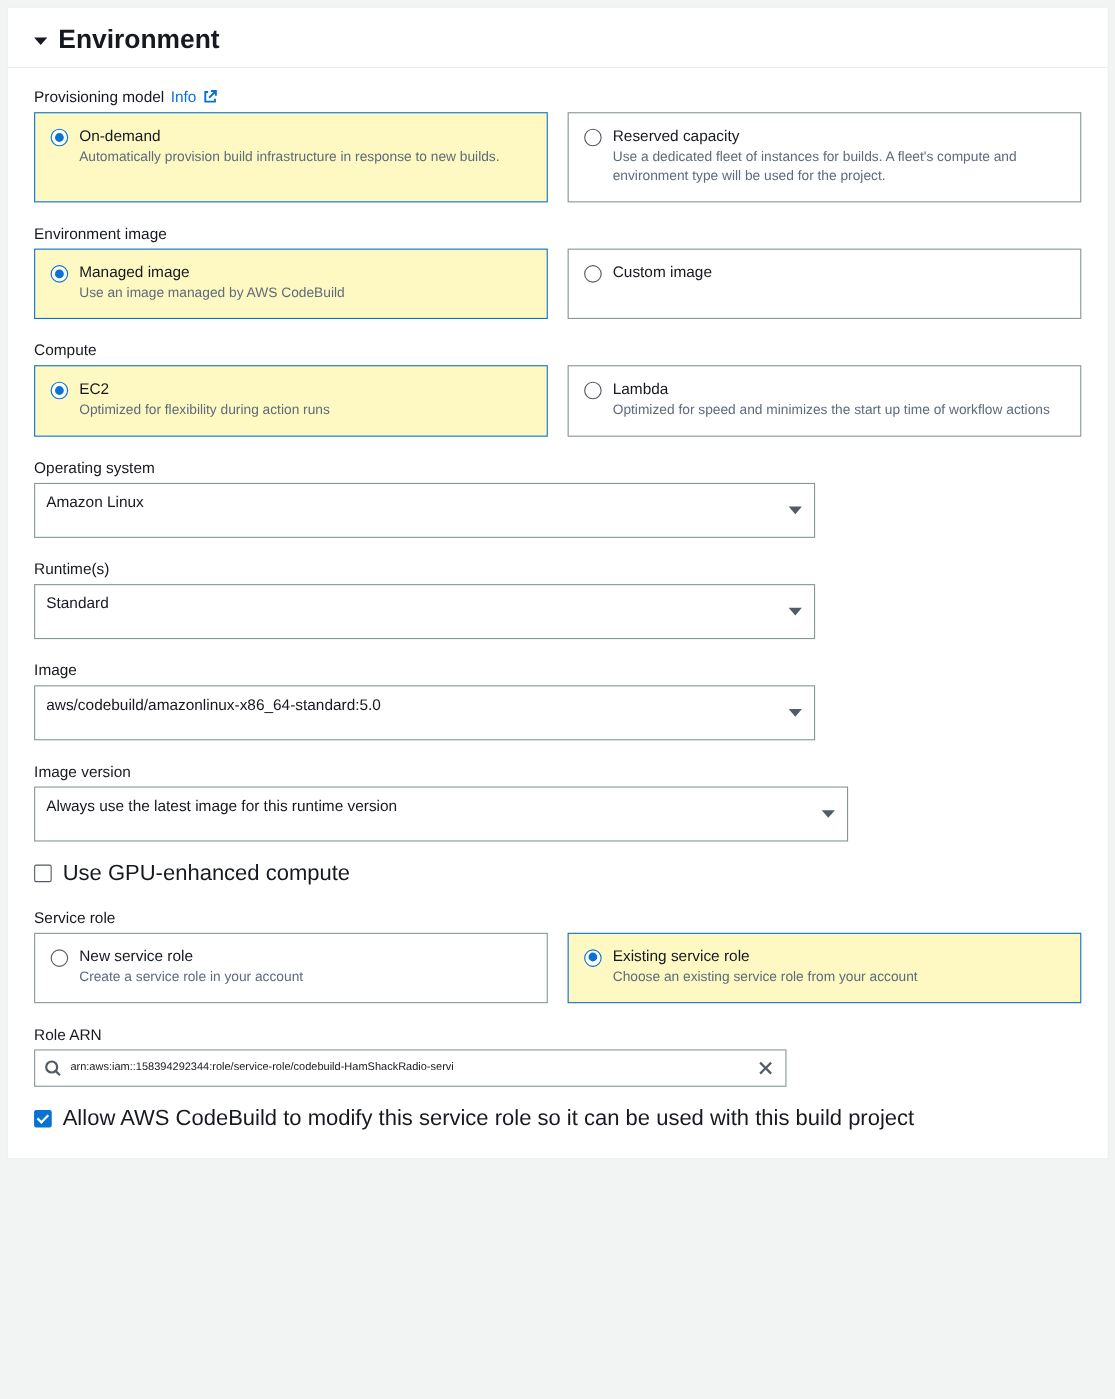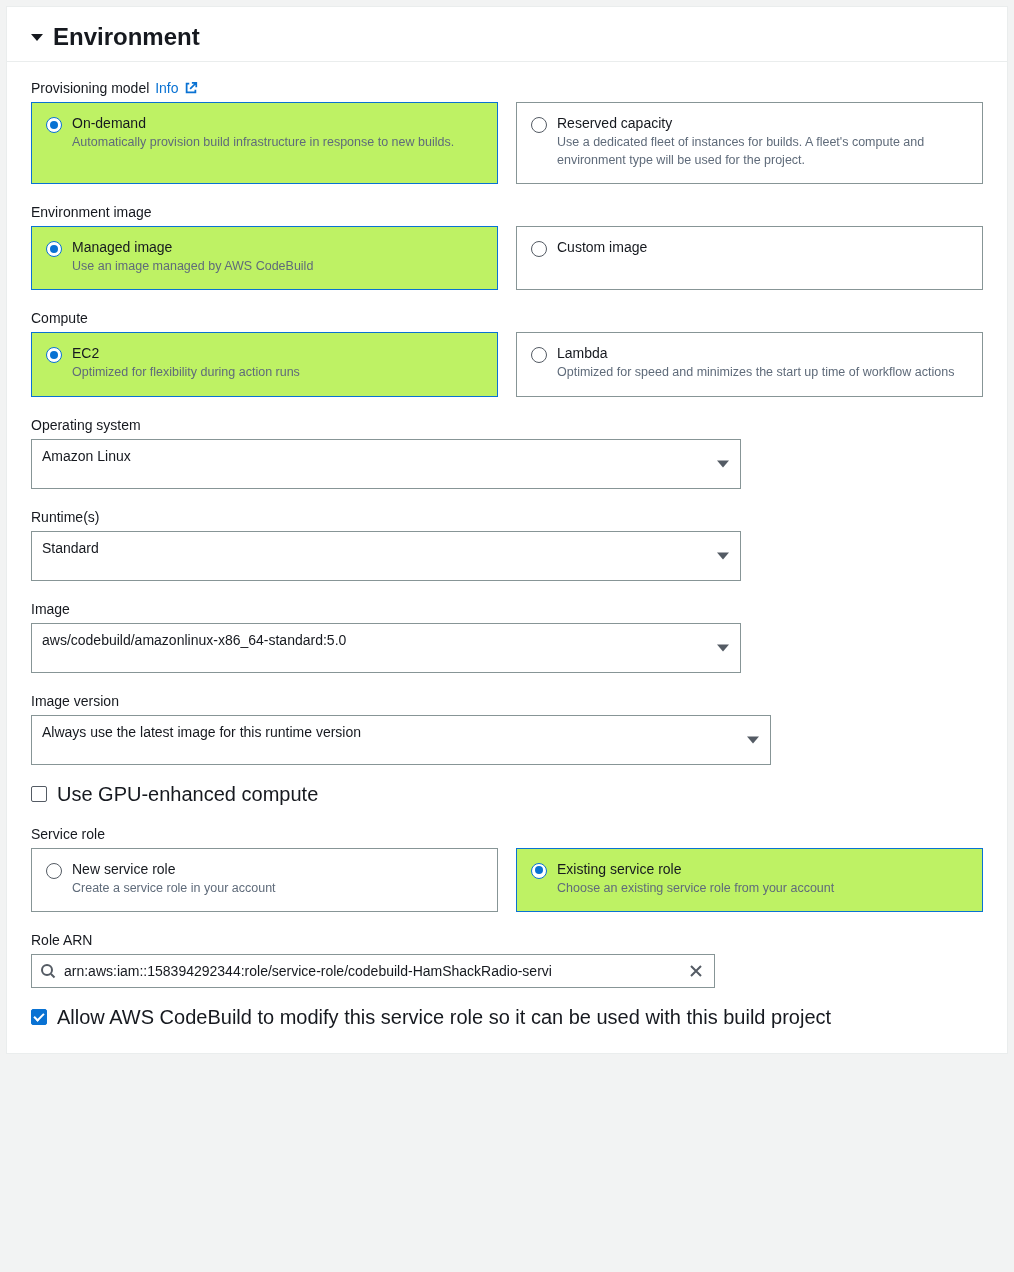--- a/index.html
+++ b/index.html
@@ -50,21 +50,21 @@
     border: 1px solid #879596;
     background: #fff;
     padding: 12px 14px 14px 14px;
     display: flex;
     gap: 10px;
     cursor: pointer;
     border-radius: 0;
   }
   .tile.selected {
     border: 1.5px solid #0972d3;
-    background: #bef264;
+    background: #fef9c3;
   }
   .tile .radio {
     width: 16px; height: 16px;
     border: 1.5px solid #545b64;
     border-radius: 50%;
     flex-shrink: 0;
     margin-top: 2px;
     position: relative;
     background: #fff;
   }
@@ -139,21 +139,21 @@
     border: 1px solid #879596;
     display: flex;
     align-items: center;
     padding: 6px 8px;
     gap: 8px;
     background: #fff;
   }
   .search-input-wrap input {
     border: none; outline: none;
     flex: 1;
-    font-size: 14px;
+    font-size: 10px;
     color: #16191f;
     font-family: inherit;
   }
   .icon-btn { background: none; border: none; cursor: pointer; padding: 2px; color: #545b64; display:flex; }
 </style>
 </head>
 <body>
 
 <div class="panel">
   <div class="panel-header">

